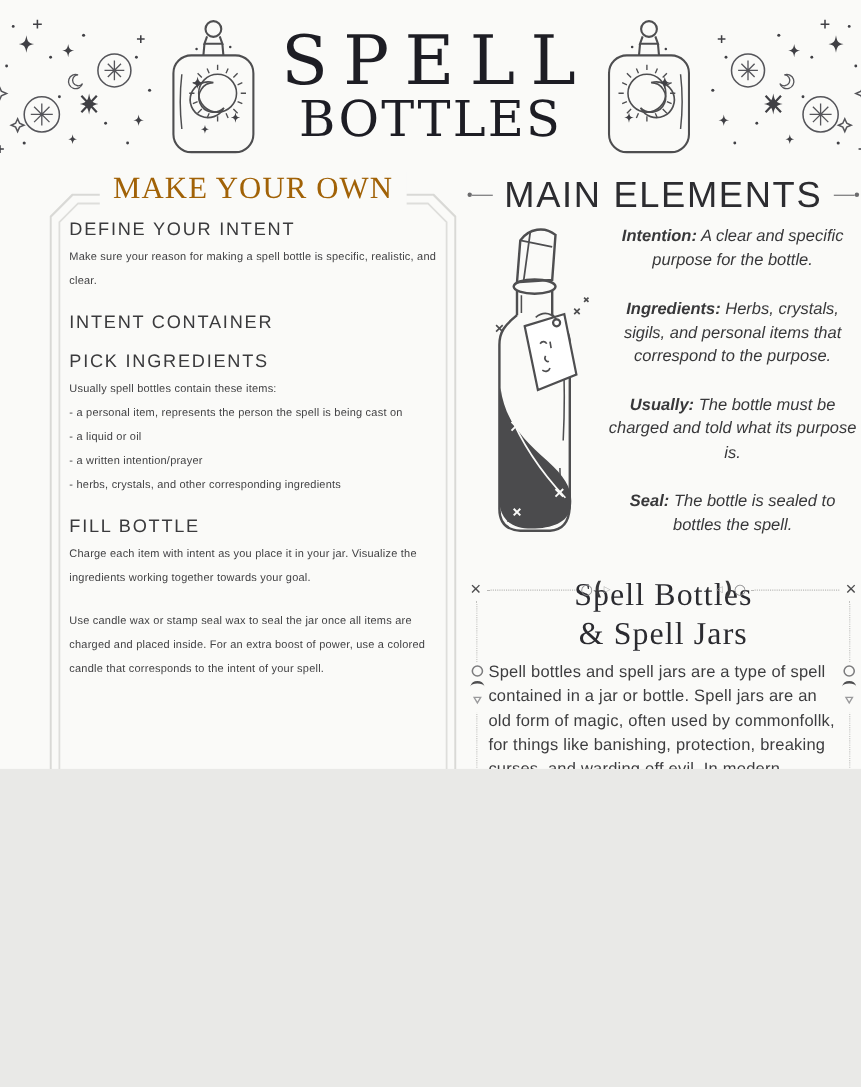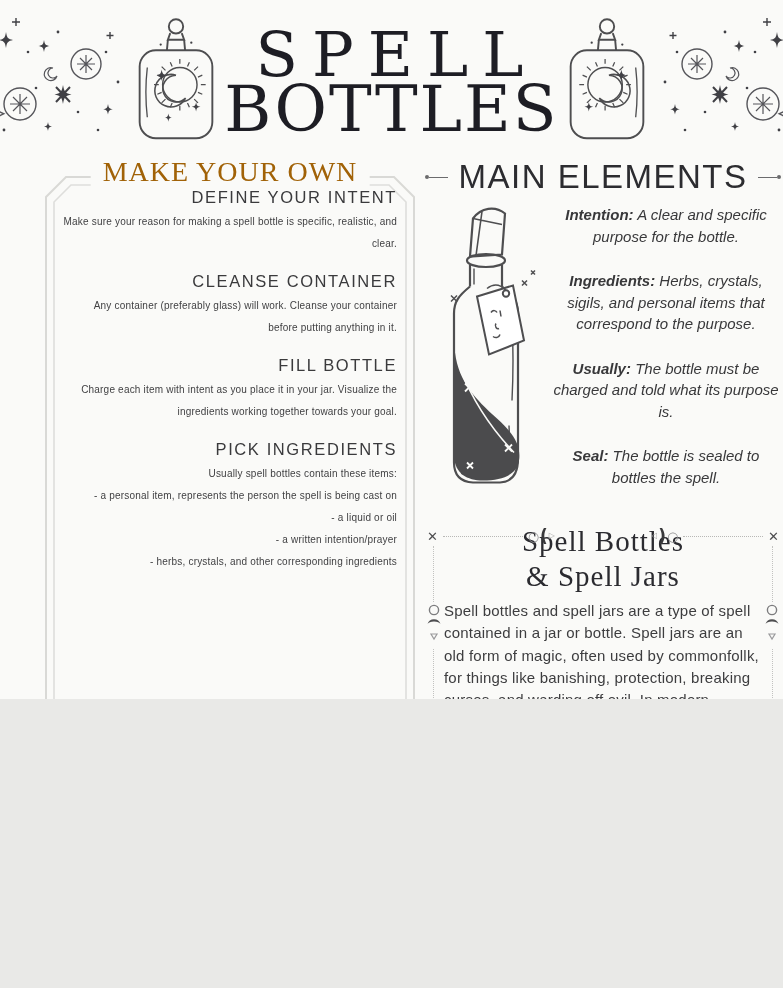--- a/index.html
+++ b/index.html
@@ -20,33 +20,33 @@
   .cluster.mirror{transform:scaleX(-1);}
   .header-bottle{flex:0 0 88px;height:128px;margin:0 4px;}
   .main-title{
     flex:0 0 300px;
     text-align:center;
     font-family:"DejaVu Serif","Liberation Serif",serif;
     color:#1d1d24;
     margin-top:4px;
   }
   .main-title .t1{font-size:62px;line-height:56px;letter-spacing:14px;margin-left:10px;}
-  .main-title .t2{font-size:64px;line-height:52px;letter-spacing:2px;text-align:center;}
+  .main-title .t2{font-size:45px;line-height:52px;letter-spacing:2px;text-align:center;}
   
   .left-box{position:absolute;left:45px;top:176px;width:370px;height:787px;}
   .left-box .border-svg{position:absolute;inset:0;}
   .box-title{
     position:absolute;top:-20px;left:50%;transform:translateX(-50%);
     background:#fafaf8;padding:0 12px;margin:0;
     font-family:"Liberation Serif",serif;font-weight:400;
     font-size:28px;letter-spacing:1px;color:#a16207;white-space:nowrap;
   }
   .box-content{
-    position:absolute;top:12px;left:18px;right:18px;
-    text-align:right;
+    position:absolute;top:24px;left:18px;right:18px;
+    text-align:left;
   }
   .step{margin-bottom:17px;}
   .step-heading{
     margin:0 0 4px 0;
     font-size:16.5px;font-weight:400;letter-spacing:1.6px;color:#3a3a3c;
   }
   .step-body{
     margin:0;font-size:10px;line-height:22px;color:#414143;
     white-space:pre-line;letter-spacing:0.2px;
   }
@@ -249,36 +249,36 @@
       <path d="M21,1 H349 L369,21 V766 L349,786 H21 L1,766 V21 Z" fill="none" stroke="#d9d9d6" stroke-width="2"></path>
       <path d="M26,9 H344 L361,26 V761 L344,778 H26 L9,761 V26 Z" fill="none" stroke="#dededb" stroke-width="1.6"></path>
     </svg>
     <h2 class="box-title">MAKE YOUR OWN</h2>
     <div class="box-content">
       <div class="step">
         <h3 class="step-heading">DEFINE YOUR INTENT</h3>
         <p class="step-body">Make sure your reason for making a spell bottle is specific, realistic, and clear.</p>
       </div>
       <div class="step">
-        <h3 class="step-heading">CLEANSE CONTAINER</h3>
-        <p class="step-body">Any container (preferably glass) will work. Cleanse your container before putting anything in it.</p>
-      </div>
-      <div class="step">
-        <h3 class="step-heading">FILL BOTTLE</h3>
-        <p class="step-body">Charge each item with intent as you place it in your jar. Visualize the ingredients working together towards your goal.</p>
+        <h3 class="step-heading">INTENT CONTAINER</h3>
       </div>
       <div class="step">
         <h3 class="step-heading">PICK INGREDIENTS</h3>
         <p class="step-body">Usually spell bottles contain these items:
 - a personal item, represents the person the spell is being cast on
 - a liquid or oil
 - a written intention/prayer
 - herbs, crystals, and other corresponding ingredients</p>
       </div>
       <div class="step">
+        <h3 class="step-heading">FILL BOTTLE</h3>
+        <p class="step-body">Charge each item with intent as you place it in your jar. Visualize the ingredients working together towards your goal.</p>
+      </div>
+      <div class="step">
+        <p class="step-body">Use candle wax or stamp seal wax to seal the jar once all items are charged and placed inside. For an extra boost of power, use a colored candle that corresponds to the intent of your spell.</p>
       </div>
     </div>
   </section>
 
   <section class="right-col">
 
     <div class="me-header">
       <span class="dot"></span>
       <span class="rule"></span>
       <h2 class="me-title">MAIN ELEMENTS</h2>

